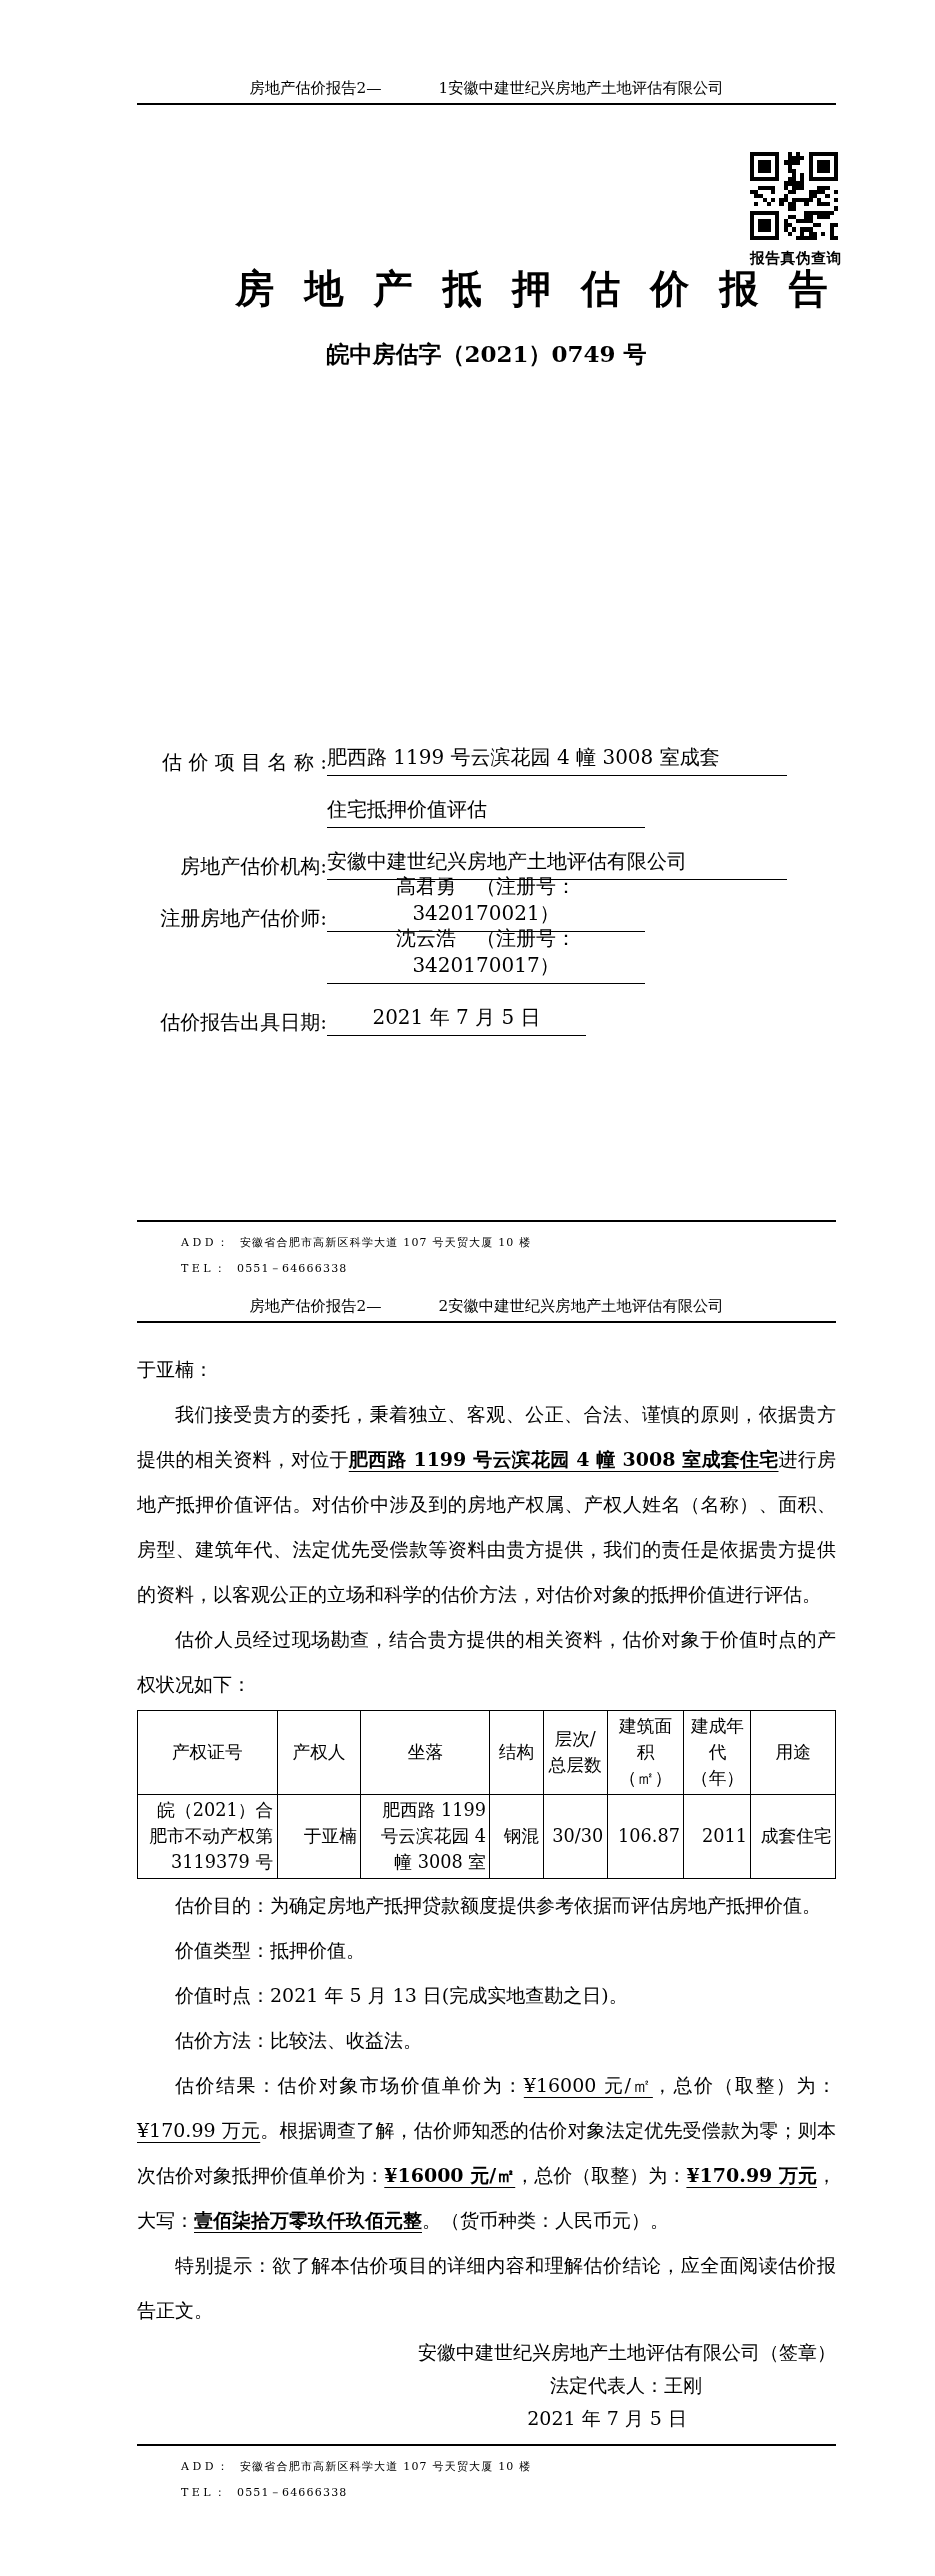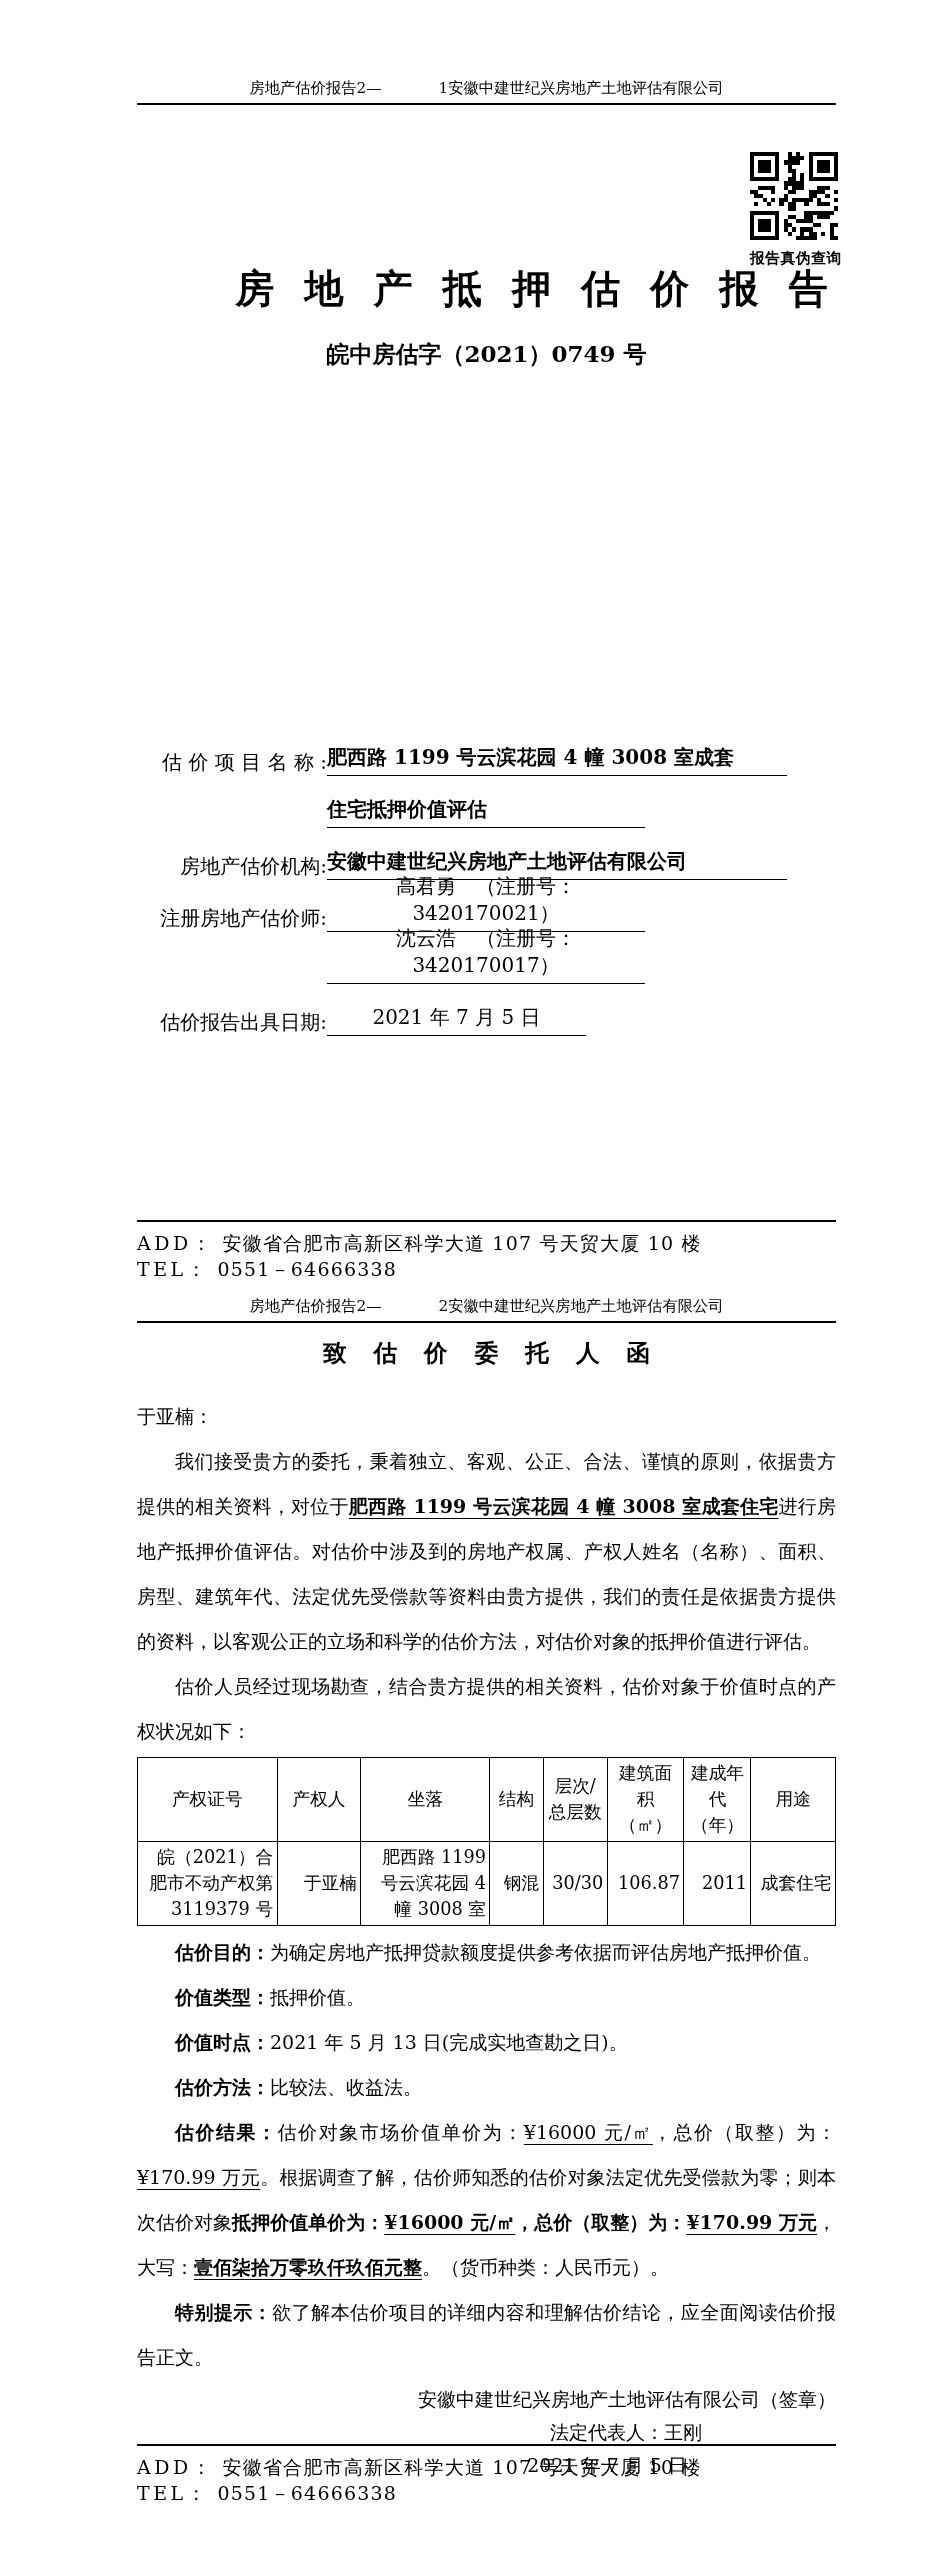--- a/index.html
+++ b/index.html
@@ -19,26 +19,26 @@
   .qrcap{font-size:14.7px;font-weight:bold;margin-top:9.4px;letter-spacing:0.6px;white-space:nowrap;}
   
   .title{margin:157px 0 0 0;text-align:right;font-size:39px;font-weight:bold;
          letter-spacing:8.3px;padding-left:8.3px;line-height:1.35;}
   .docno{margin-top:25px;text-align:center;font-size:23px;font-weight:bold;}
   .fields{margin-top:354px;font-size:20px;}
   .frow{display:flex;align-items:flex-end;height:52px;}
   .flab{width:190px;flex:none;font-weight:normal;white-space:nowrap;text-align:right;}
   .fval{border-bottom:1.8px solid #000;padding-bottom:4.7px;box-sizing:border-box;}
   .w1{width:460px;} .w2{width:318px;} .w3{width:259px;}
-  .tc{text-align:center;} .fb{font-weight:bold;}
+  .tc{text-align:center;} .fb{font-weight:normal;}
   
   .pfoot{position:absolute;left:137px;right:100px;}
   .pfoot1{bottom:5.9px;} .pfoot2{bottom:70px;}
   .frule{border-bottom:2.4px solid #000;margin-bottom:8.3px;}
-  .fline{font-size:19px;line-height:26px;letter-spacing:1.2px;}
+  .fline{font-size:11px;line-height:26px;letter-spacing:1.2px;margin-left:44px;}
   .flabel{letter-spacing:3.5px;margin-right:8.3px;}
   
   .ltitle{margin-top:14px;text-align:center;font-size:23.6px;font-weight:bold;
           letter-spacing:9.4px;padding-left:9.4px;line-height:33px;}
   .salut{margin-top:23.6px;font-size:19px;line-height:45px;}
   .body{font-size:19px;line-height:45px;text-align:justify;margin:0;}
   .ind{text-indent:38px;}
   .u{text-decoration:underline;text-underline-offset:5.3px;text-decoration-thickness:1.2px;}
   .bu{font-weight:bold;text-decoration:underline;text-underline-offset:5.3px;text-decoration-thickness:1.2px;}
   
@@ -246,21 +246,20 @@
   <div class="phead p2head">
     <span>房地产估价报告</span>
     <span class="pnum">
       <span>2—</span>
       <span>2</span>
     </span>
     <span>安徽中建世纪兴房地产土地评估有限公司</span>
   </div>
   <div class="hrule"></div>
 
-  <h2 class="ltitle">致 估 价 委 托 人 函</h2>
 
   <div class="salut">于亚楠：</div>
 
   <p class="body ind"><span>我们接受贵方的委托，秉着独立、客观、公正、合法、谨慎的原则，依据贵方提供的相关资料，对位于</span><span class="bu">肥西路 1199 号云滨花园 4 幢 3008 室成套住宅</span><span>进行房地产抵押价值评估。对估价中涉及到的房地产权属、产权人姓名（名称）、面积、房型、建筑年代、法定优先受偿款等资料由贵方提供，我们的责任是依据贵方提供的资料，以客观公正的立场和科学的估价方法，对估价对象的抵押价值进行评估。</span></p>
 
   <p class="body ind">估价人员经过现场勘查，结合贵方提供的相关资料，估价对象于价值时点的产权状况如下：</p>
 
   <table class="ptable">
     <colgroup>
       <col style="width:20%">

